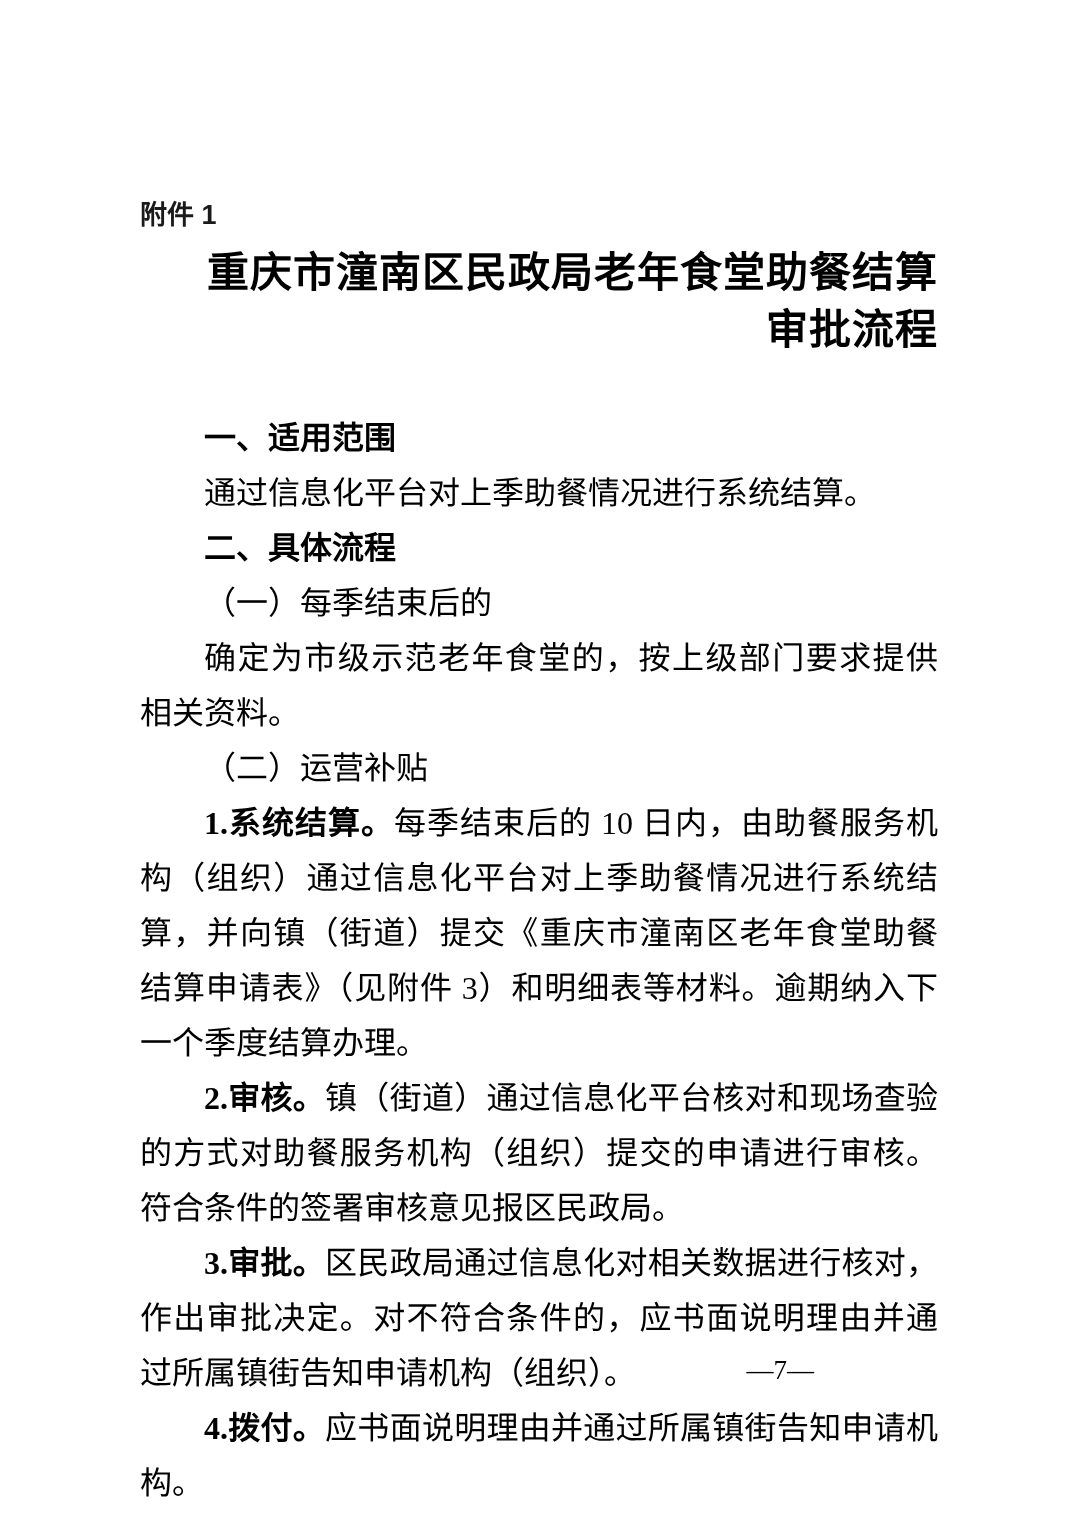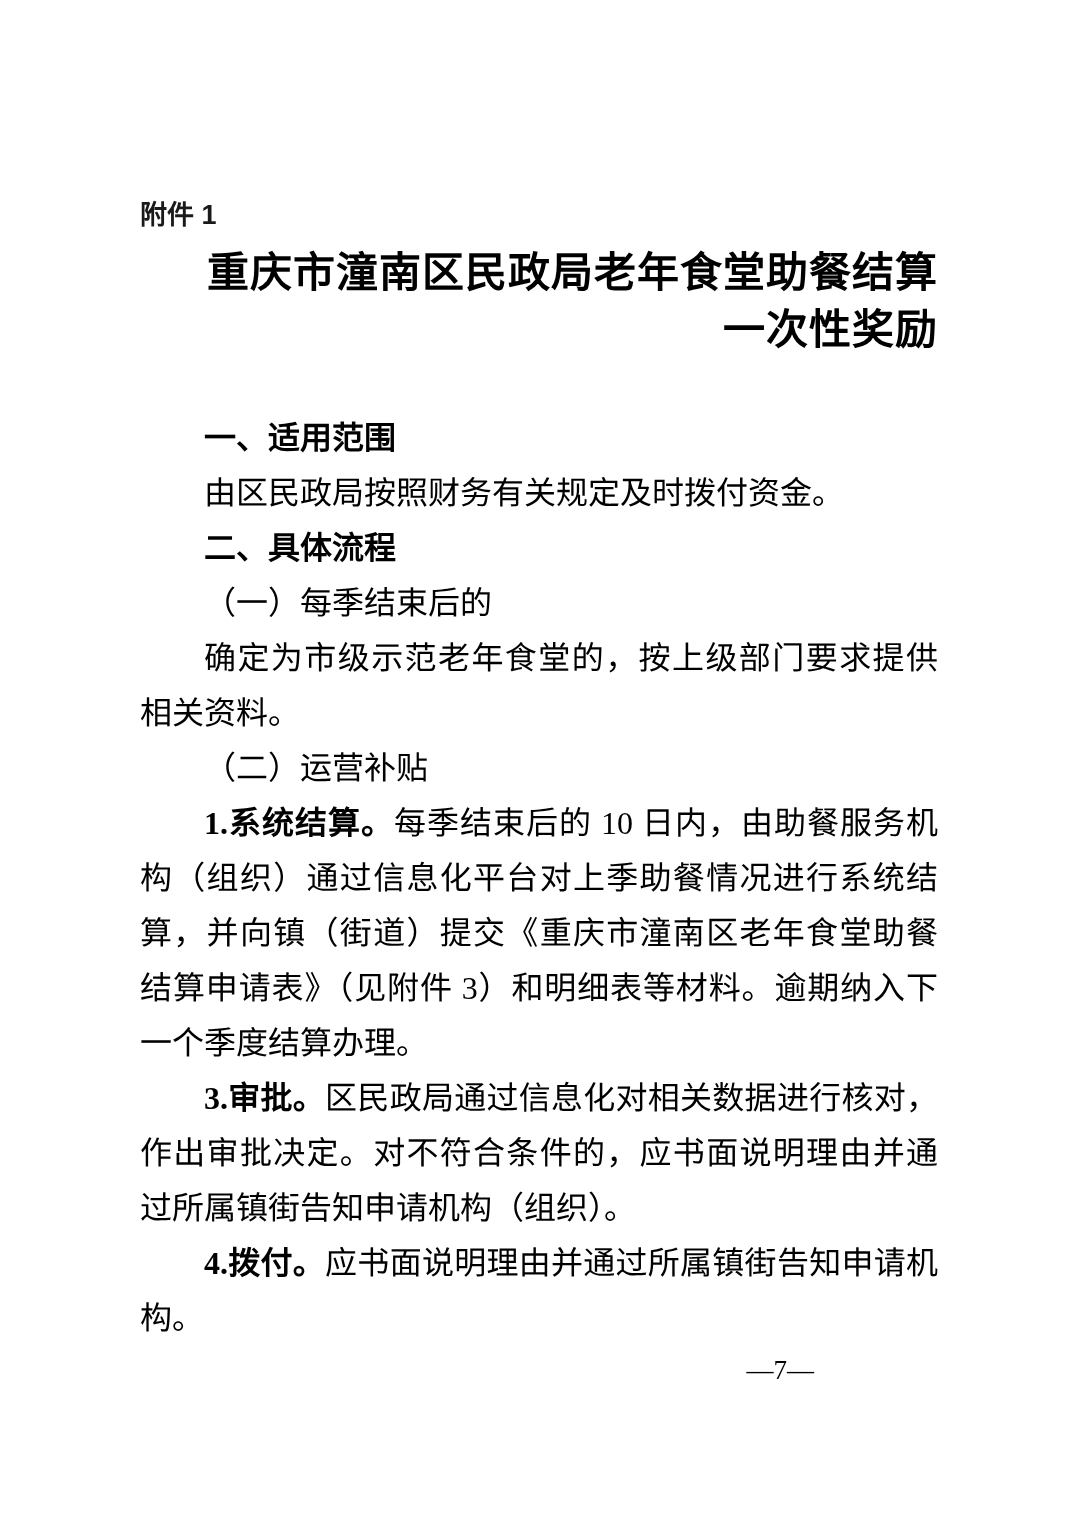--- a/index.html
+++ b/index.html
@@ -76,39 +76,40 @@
 </head>
 <body>
 
 <div class="page">
   <div class="content">
 
     <div class="attachment-label">附件 1</div>
 
     <h1 class="doc-title">
       <span class="title-line">重庆市潼南区民政局老年食堂助餐结算</span>
-      <span class="title-line">一次性奖励</span>
+      <span class="title-line">审批流程</span>
     </h1>
 
     <div class="body-text">
 
       <p class="heading-hei indent">一、适用范围</p>
 
-      <p class="indent">由区民政局按照财务有关规定及时拨付资金。</p>
+      <p class="indent">通过信息化平台对上季助餐情况进行系统结算。</p>
 
       <p class="heading-hei indent">二、具体流程</p>
 
       <p class="heading-kai indent">（一）每季结束后的</p>
 
       <p class="indent">确定为市级示范老年食堂的，按上级部门要求提供相关资料。</p>
 
       <p class="heading-kai indent">（二）运营补贴</p>
 
       <p class="indent"><span class="lead-bold">1.系统结算。</span><span>每季结束后的 10 日内，由助餐服务机构（组织）通过信息化平台对上季助餐情况进行系统结算，并向镇（街道）提交《重庆市潼南区老年食堂助餐结算申请表》（见附件 3）和明细表等材料。逾期纳入下一个季度结算办理。</span></p>
 
+      <p class="indent"><span class="lead-bold">2.审核。</span><span>镇（街道）通过信息化平台核对和现场查验的方式对助餐服务机构（组织）提交的申请进行审核。符合条件的签署审核意见报区民政局。</span></p>
 
       <p class="indent"><span class="lead-bold">3.审批。</span><span>区民政局通过信息化对相关数据进行核对，作出审批决定。对不符合条件的，应书面说明理由并通过所属镇街告知申请机构（组织）。</span></p>
 
       <p class="indent"><span class="lead-bold">4.拨付。</span><span>应书面说明理由并通过所属镇街告知申请机构。</span></p>
 
     </div>
   </div>
 
   <div class="page-number">—7—</div>
 </div>

